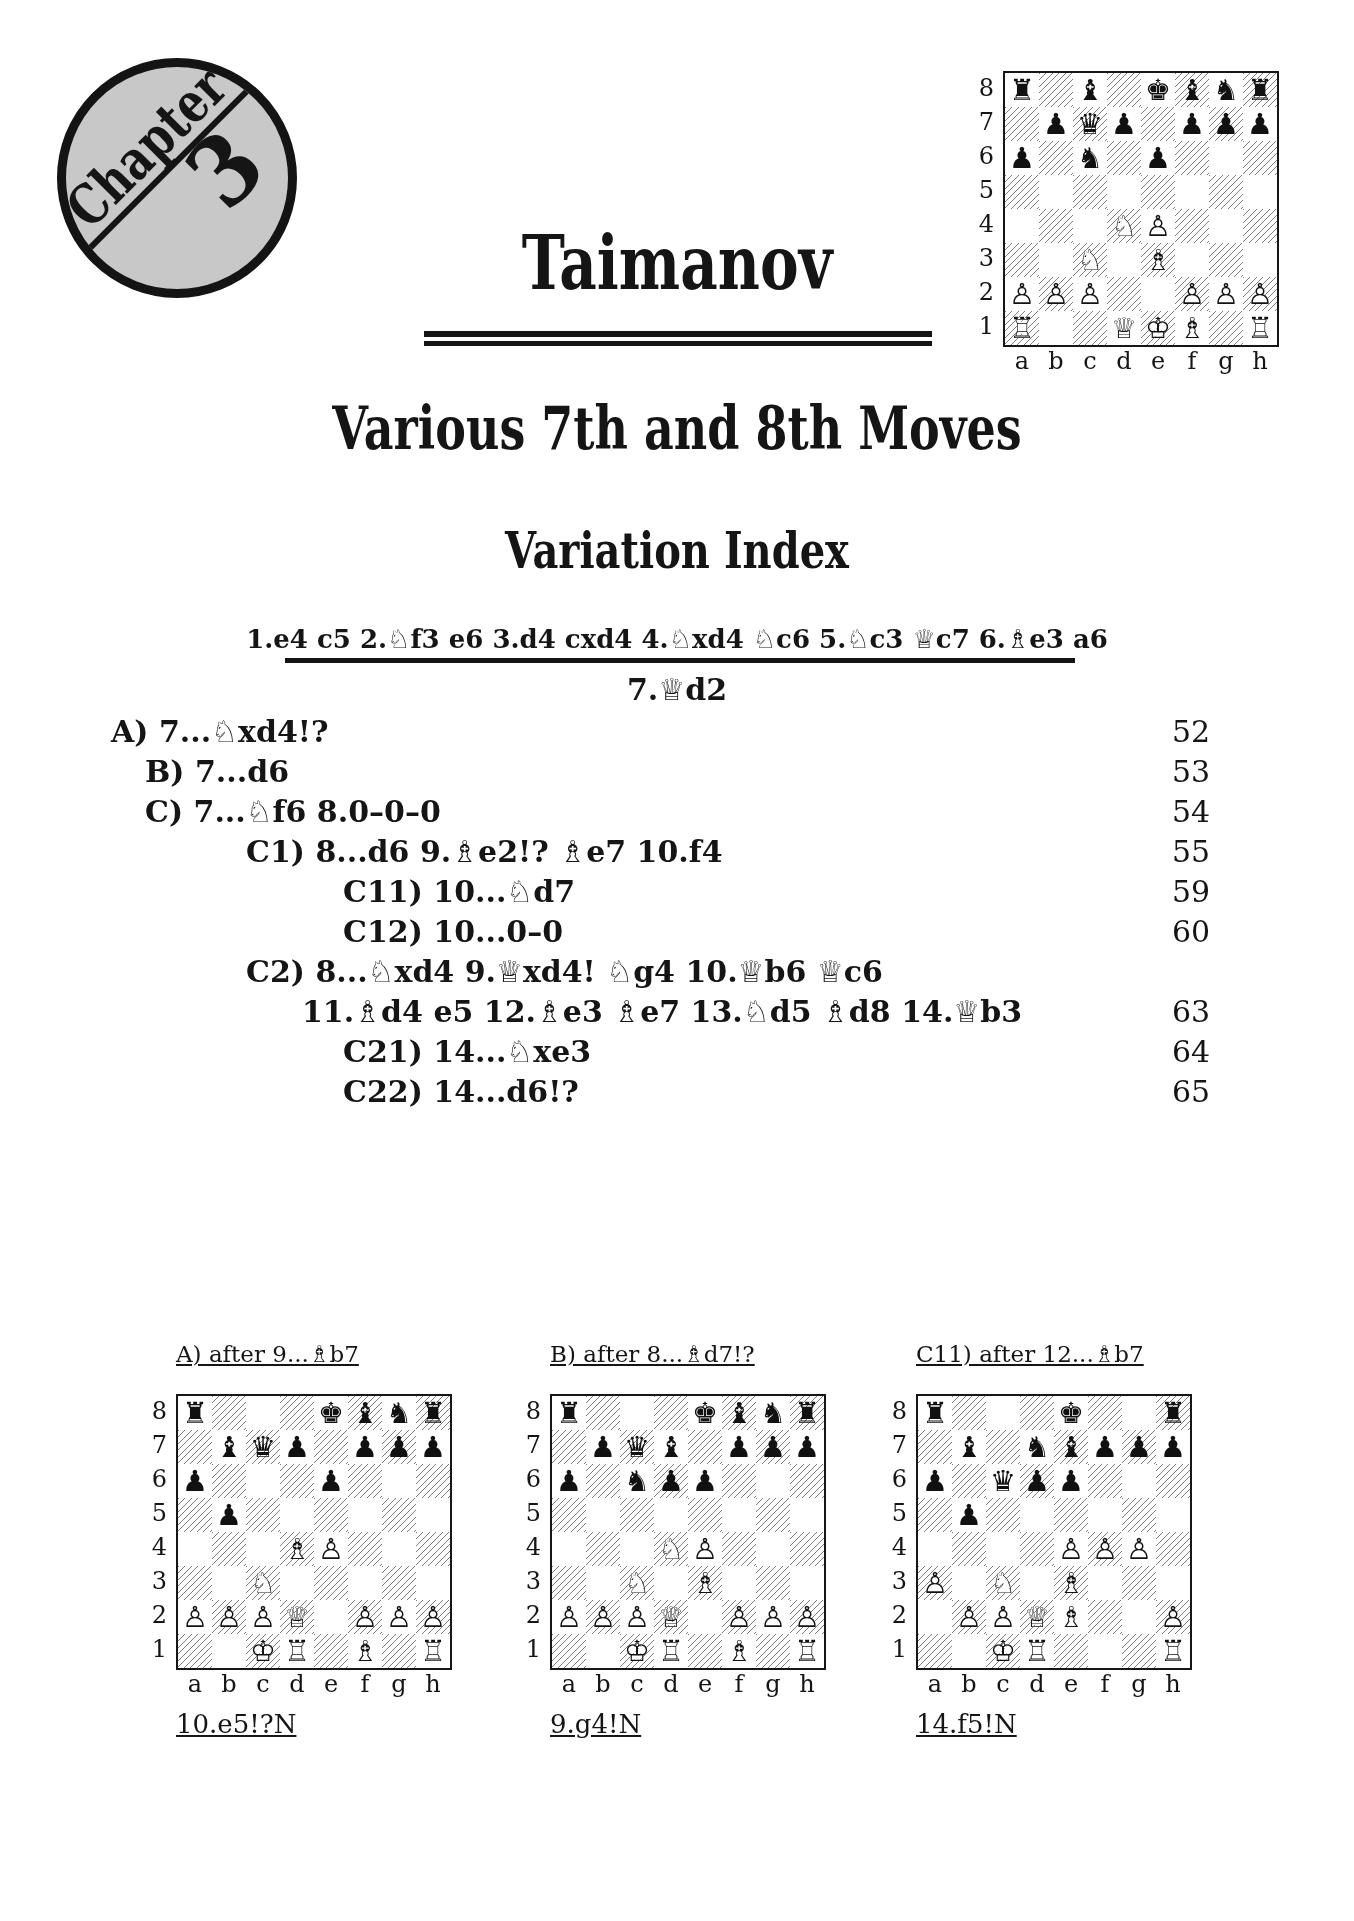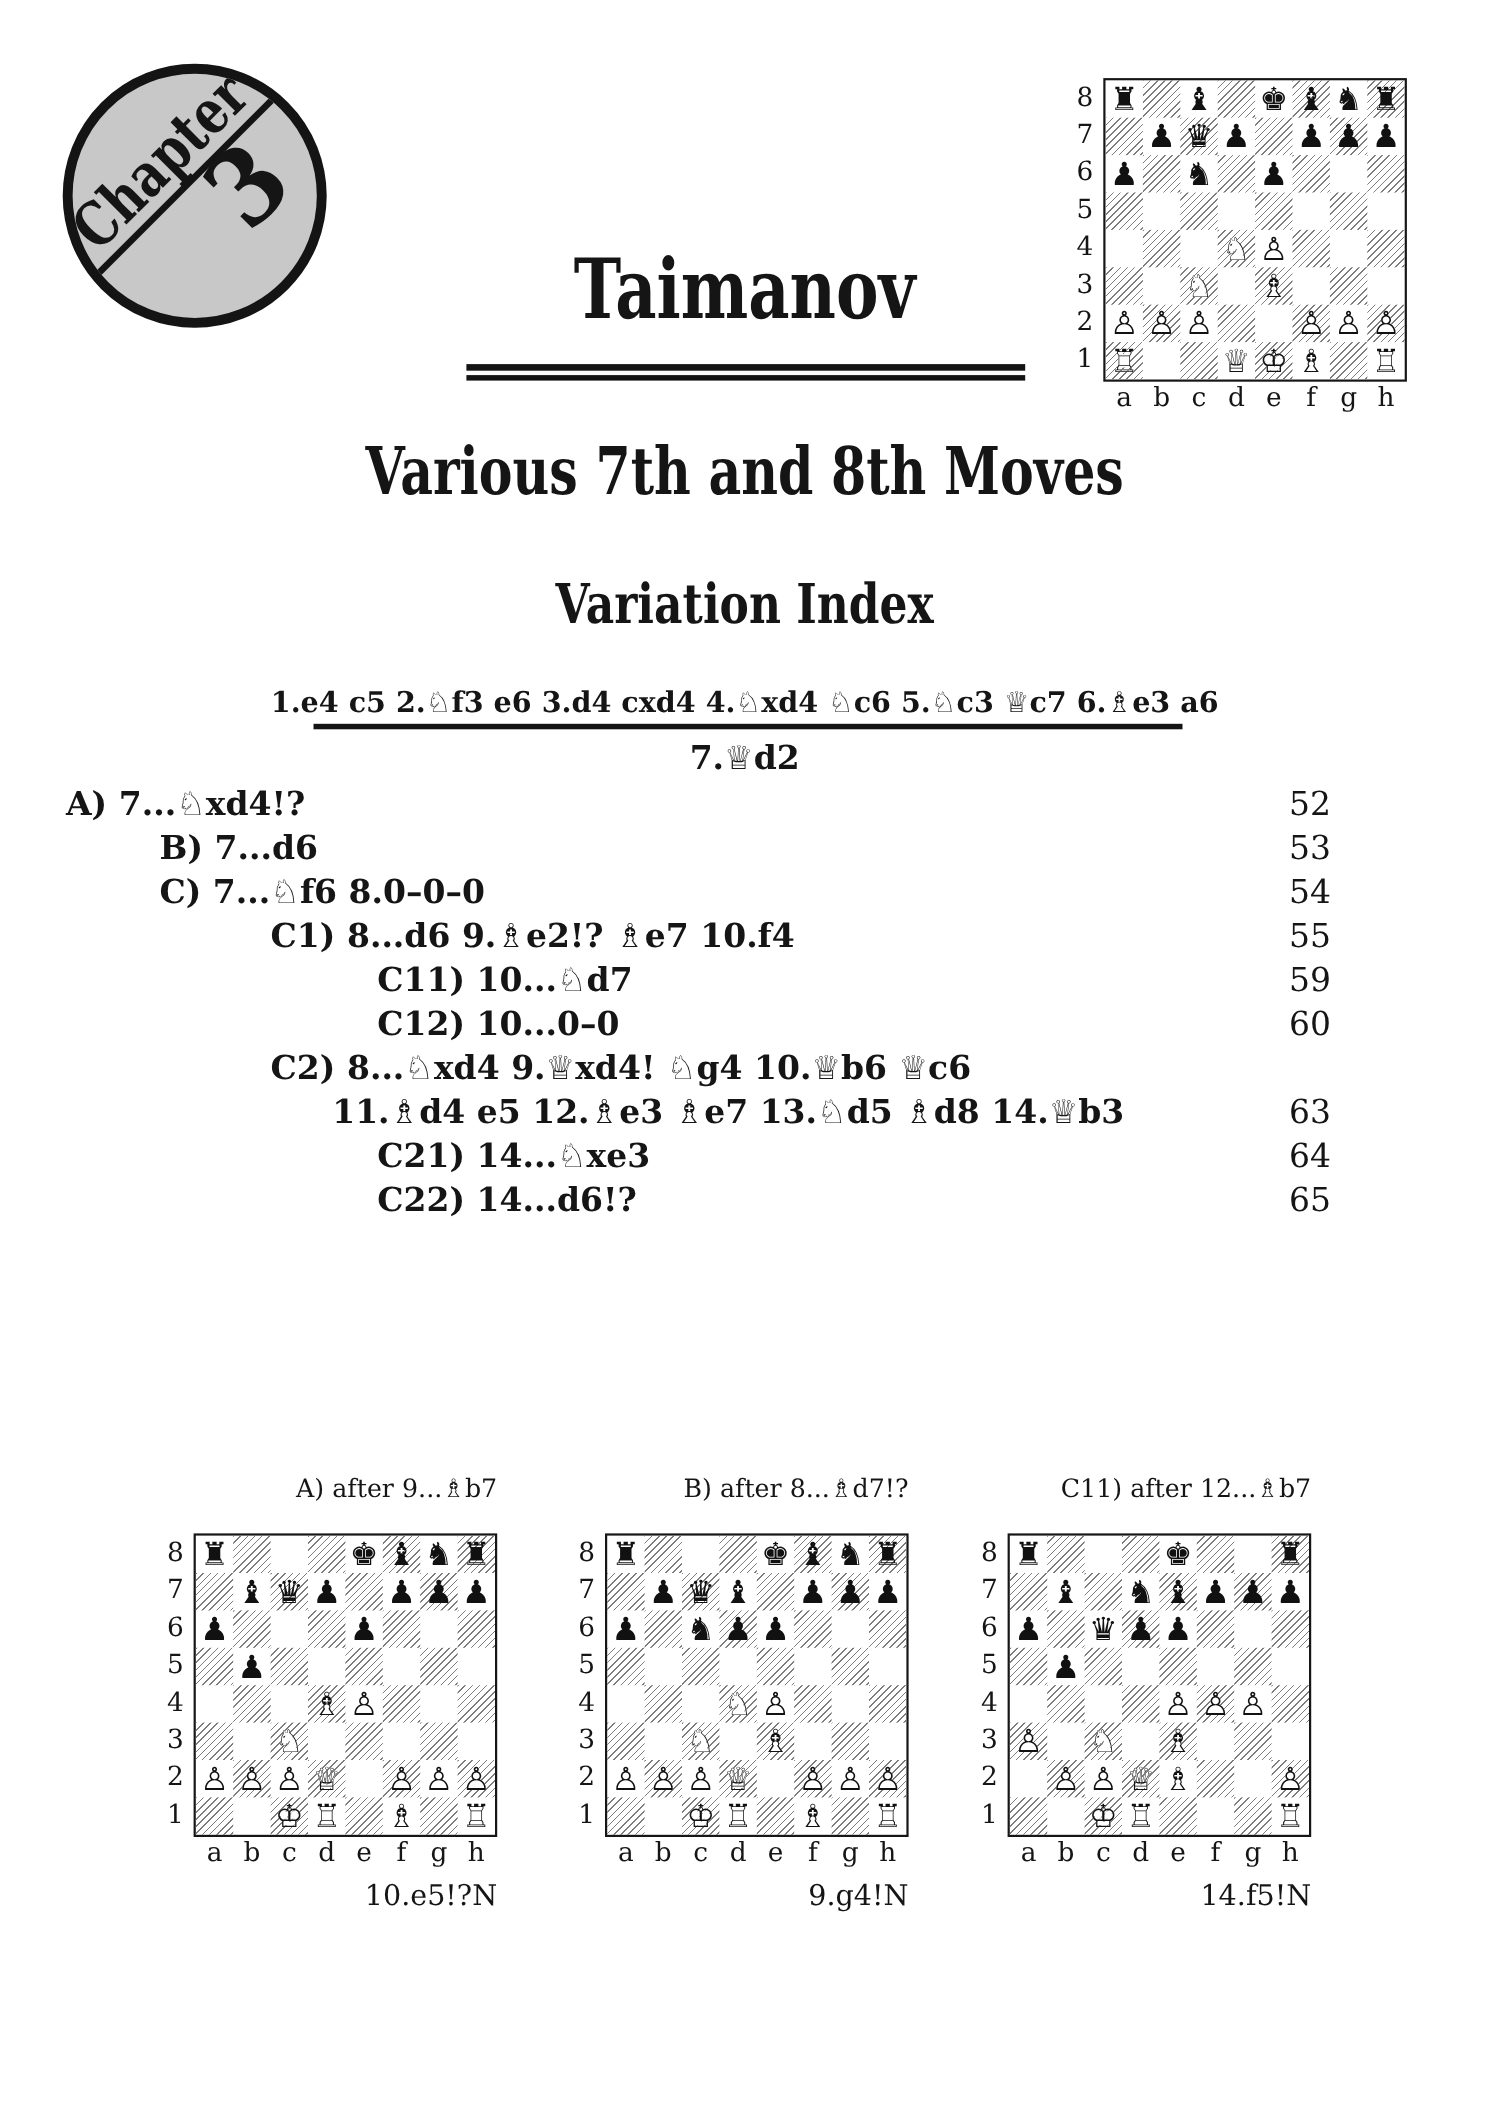--- a/index.html
+++ b/index.html
@@ -37,21 +37,21 @@
   .main-line{top:622px;font-size:26px;font-weight:700;line-height:34px;}
   .main-line-rule{position:absolute;left:285px;top:658px;width:790px;height:5px;background:#141414;}
   .continuation{top:672px;font-size:30px;font-weight:700;line-height:36px;}
   
   .index{position:absolute;left:0;top:712px;width:1354px;}
   .idx-row{position:relative;height:40px;line-height:40px;font-size:30px;}
   .idx-label{font-weight:700;}
   .idx-page{position:absolute;right:123px;top:0;width:80px;text-align:center;font-weight:400;}
   
   .diagram{position:absolute;}
-  .cap{width:276px;margin-left:32px;text-align:right;}
+  .cap{width:276px;margin-left:32px;text-align:left;text-decoration:underline;}
   .cap-top{font-size:23px;line-height:40px;height:40px;margin-bottom:20px;}
   .cap-bottom{font-size:26px;line-height:36px;margin-top:8px;}
   .board-row{display:flex;}
   .ranks{width:32px;}
   .ranks div{height:34px;line-height:34px;font-size:24px;text-align:right;padding-right:9px;box-sizing:border-box;}
   .board{
     width:272px;height:272px;border:2px solid #161616;
     display:grid;grid-template-columns:repeat(8,34px);grid-template-rows:repeat(8,34px);
     background:#fff;
   }
@@ -231,21 +231,21 @@
   <div class="bar2"></div>
 </div>
 <div class="center-block subtitle">Various 7th and 8th Moves</div>
 <div class="center-block index-title">Variation Index</div>
 
 <div class="center-block main-line">1.e4 c5 2.♘f3 e6 3.d4 cxd4 4.♘xd4 ♘c6 5.♘c3 ♕c7 6.♗e3 a6</div>
 <div class="main-line-rule"></div>
 <div class="center-block continuation">7.♕d2</div>
 
 <div class="index" id="index-rows">
-    <div class="idx-row"><span class="idx-label" style="margin-left: 60px;">A) 7...♘xd4!?</span><span class="idx-page">52</span></div>
+    <div class="idx-row"><span class="idx-label" style="margin-left: 111px;">A) 7...♘xd4!?</span><span class="idx-page">52</span></div>
     <div class="idx-row"><span class="idx-label" style="margin-left: 145px;">B) 7...d6</span><span class="idx-page">53</span></div>
     <div class="idx-row"><span class="idx-label" style="margin-left: 145px;">C) 7...♘f6 8.0–0–0</span><span class="idx-page">54</span></div>
     <div class="idx-row"><span class="idx-label" style="margin-left: 246px;">C1) 8...d6 9.♗e2!? ♗e7 10.f4</span><span class="idx-page">55</span></div>
     <div class="idx-row"><span class="idx-label" style="margin-left: 343px;">C11) 10...♘d7</span><span class="idx-page">59</span></div>
     <div class="idx-row"><span class="idx-label" style="margin-left: 343px;">C12) 10...0–0</span><span class="idx-page">60</span></div>
     <div class="idx-row"><span class="idx-label" style="margin-left: 246px;">C2) 8...♘xd4 9.♕xd4! ♘g4 10.♕b6 ♕c6</span></div>
     <div class="idx-row"><span class="idx-label" style="margin-left: 302px;">11.♗d4 e5 12.♗e3 ♗e7 13.♘d5 ♗d8 14.♕b3</span><span class="idx-page">63</span></div>
     <div class="idx-row"><span class="idx-label" style="margin-left: 343px;">C21) 14...♘xe3</span><span class="idx-page">64</span></div>
     <div class="idx-row"><span class="idx-label" style="margin-left: 343px;">C22) 14...d6!?</span><span class="idx-page">65</span></div>
   </div>

